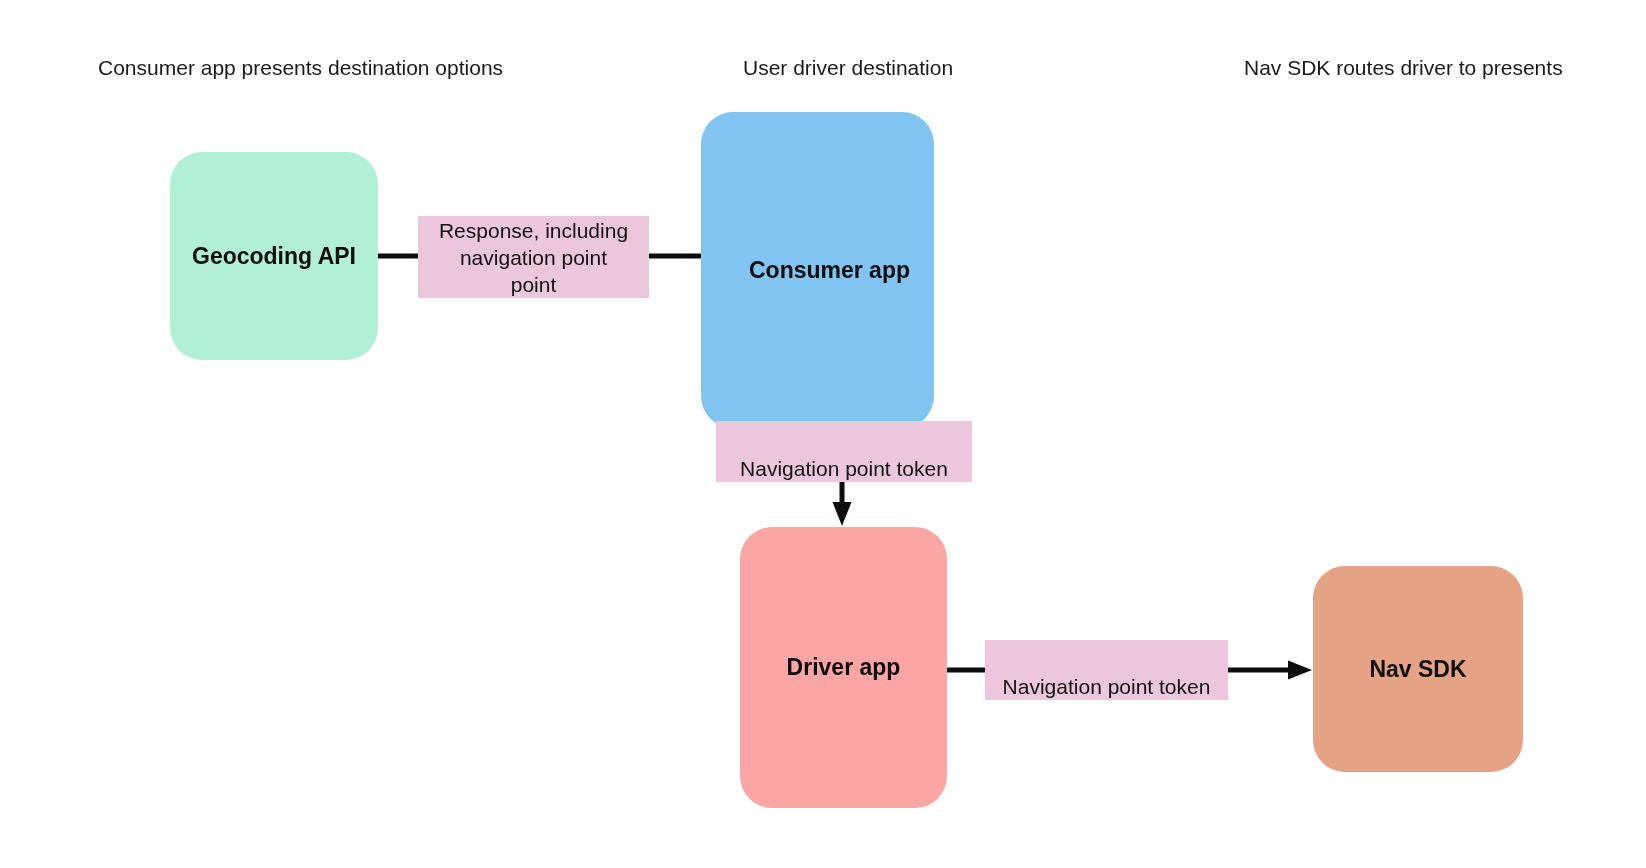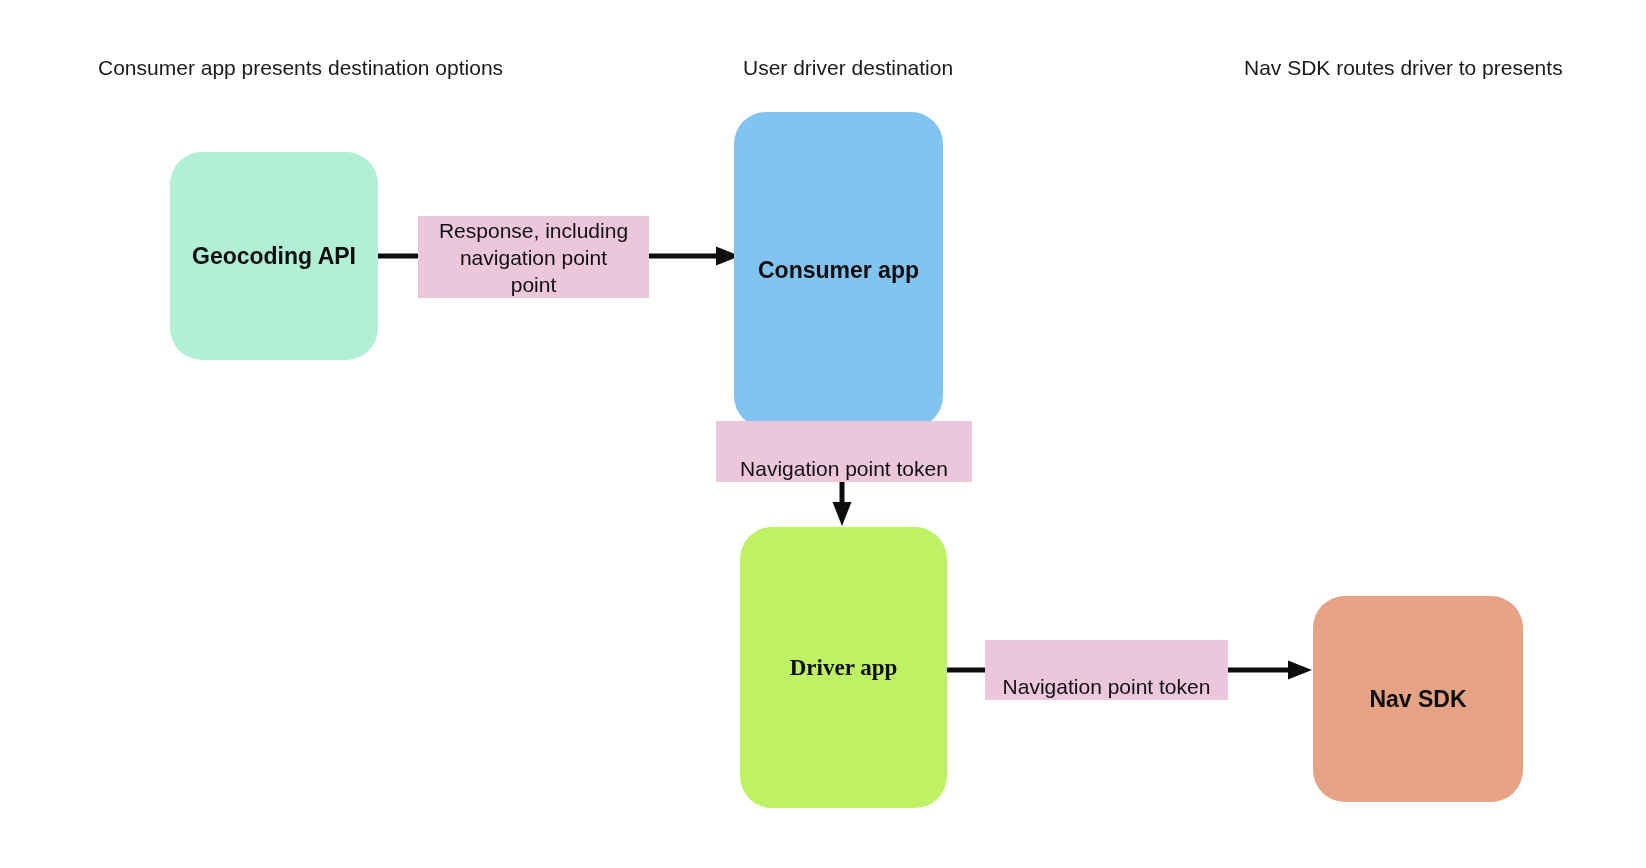--- a/index.html
+++ b/index.html
@@ -51,21 +51,21 @@
     border-radius: 32px;
     display: flex;
     align-items: center;
     justify-content: center;
     font-size: 23px;
     font-weight: 700;
     color: #0d0d0d;
     text-align: center;
   }
   .node-geocoding { left: 170px; top: 152px; width: 208px; height: 208px; }
-  .node-consumer  { left: 734px; top: 112px; width: 209px; height: 316px; }
+  .node-consumer  { left: 701px; top: 112px; width: 209px; height: 316px; padding-left: 24px; }
   .node-driver    { left: 740px; top: 527px; width: 207px; height: 281px; }
   .node-navsdk    { left: 1313px; top: 566px; width: 210px; height: 206px; }
 
   .edge-label {
     position: absolute;
     z-index: 3;
     display: flex;
     flex-direction: column;
     align-items: center;
     justify-content: flex-end;
@@ -104,25 +104,25 @@
   </svg>
 
   <div class="node node-geocoding" style="background-color: rgb(177, 239, 215);">
     <span class="node-label">Geocoding API</span>
   </div>
 
   <div class="node node-consumer" style="background-color: rgb(129, 195, 241);">
     <span class="node-label">Consumer app</span>
   </div>
 
-  <div class="node node-driver" style="background-color: #bef264; font-family: Liberation Serif, serif;">
+  <div class="node node-driver" style="background-color: #fca5a5;">
     <span class="node-label">Driver app</span>
   </div>
 
-  <div class="node node-navsdk" style="background-color: rgb(229, 162, 133); margin-top: 30px;">
+  <div class="node node-navsdk" style="background-color: rgb(229, 162, 133);">
     <span class="node-label">Nav SDK</span>
   </div>
 
   <div class="edge-label edge-label-1" style="background-color: rgb(236, 199, 220);">
     <span class="text-line">Response, including</span>
     <span class="text-line">navigation point</span>
     <span class="text-line">point</span>
   </div>
 
   <div class="edge-label edge-label-2" style="background-color: rgb(236, 199, 220);">Navigation point token</div>

